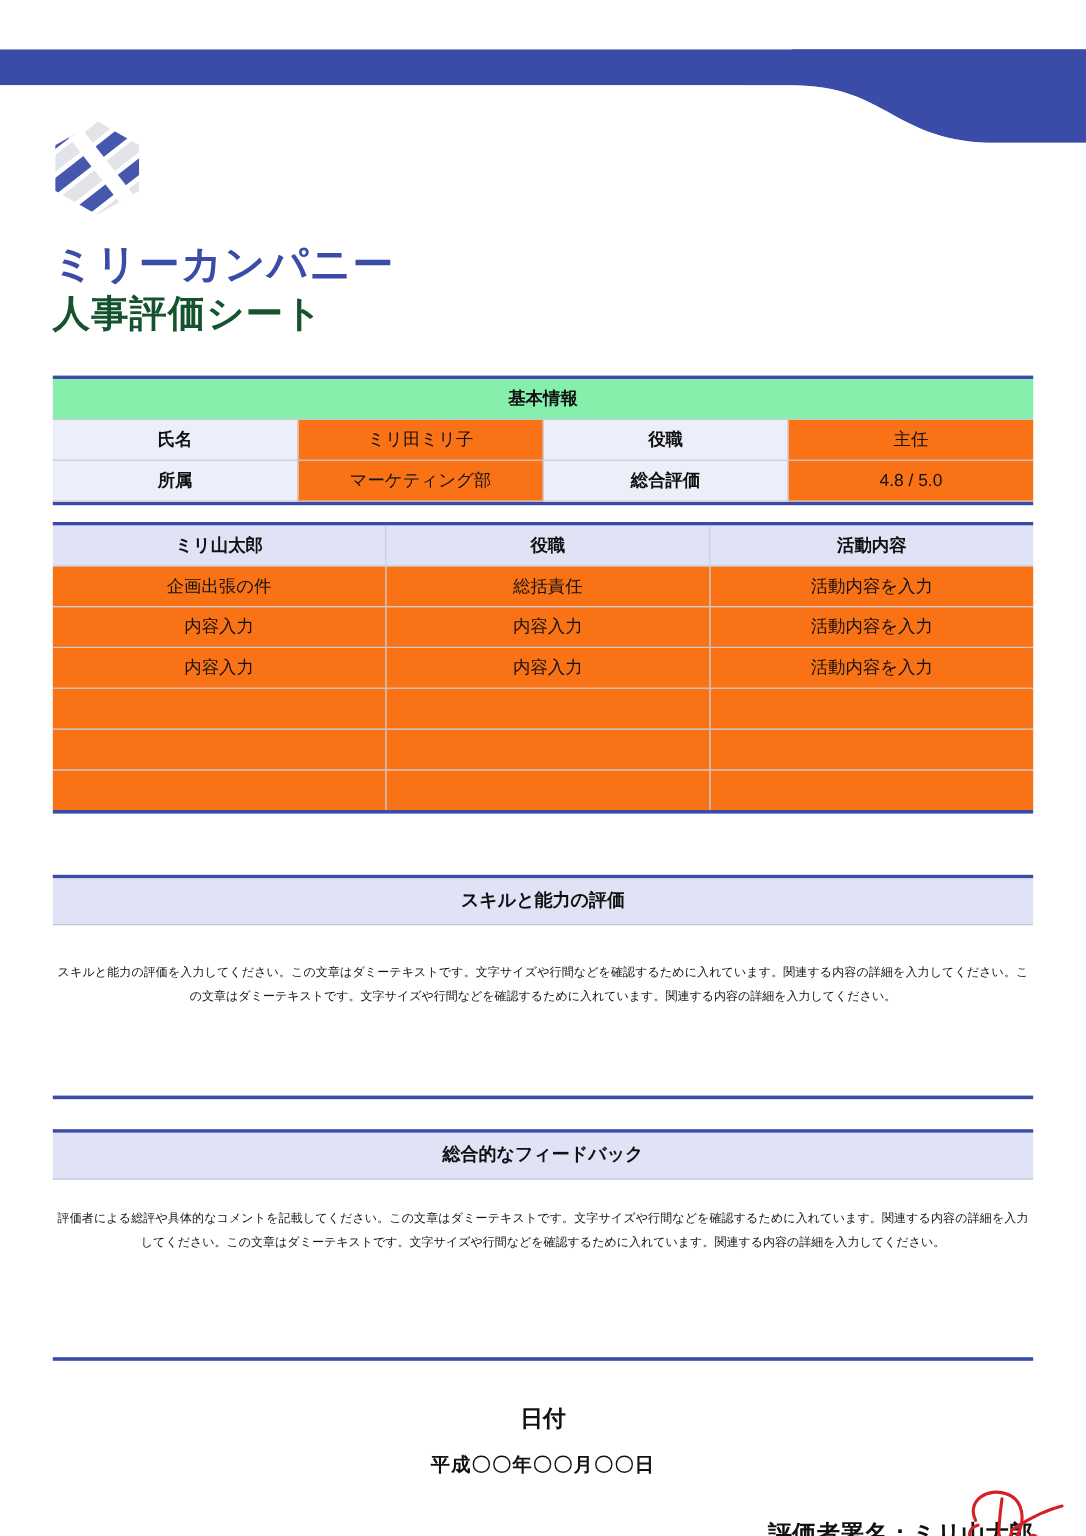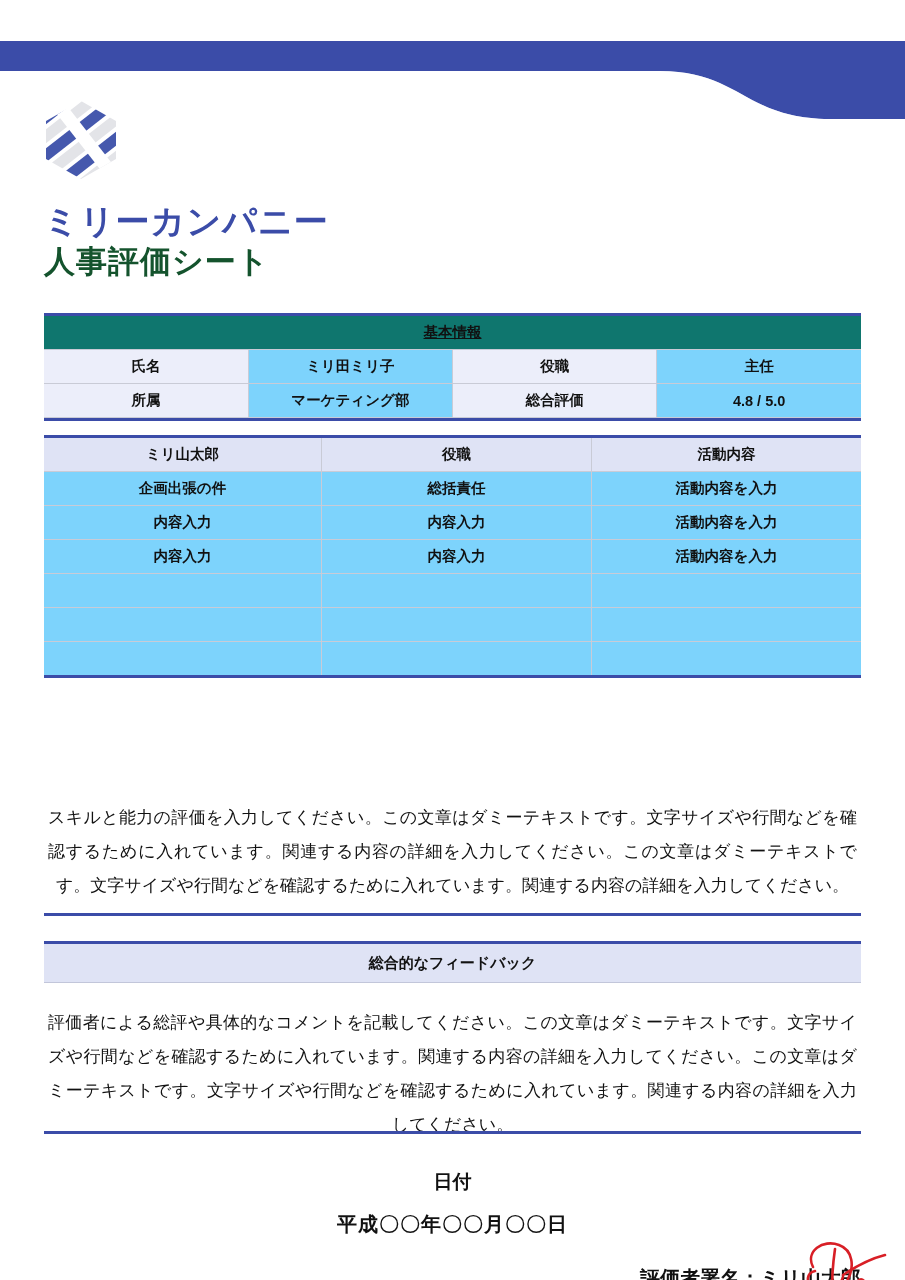--- a/index.html
+++ b/index.html
@@ -89,42 +89,41 @@
   table.sheet th,
   table.sheet td {
     font-size: 14.5px;
     padding: 0;
     height: 33px;
     text-align: center;
     vertical-align: middle;
     border-bottom: 1px solid #c9cbd6;
   }
   .band-title {
-    background: #0f766e;
+    background: #86efac;
     font-size: 15px;
     font-weight: bold;
     height: 36px;
     border-bottom: 1px solid #c2c6da;
     color: #111;
-    text-decoration: underline;
   }
   .col-head {
     background: #dfe3f5;
     font-weight: bold;
     font-size: 15px;
     height: 36px;
     border-bottom: 1px solid #b9bed6;
   }
   .label-cell {
     background: #eceefa;
     font-weight: bold;
   }
   .value-cell {
-    background: #7dd3fc;
-    font-weight: bold;
+    background: #f97316;
+    font-weight: normal;
   }
   .vline {
     border-left: 1px solid #c9cbd6;
   }
   .blank-row td {
     height: 33px;
   }
 
   
   .section-band {
@@ -132,39 +131,39 @@
     text-align: center;
     font-size: 15px;
     font-weight: bold;
     height: 38px;
     line-height: 38px;
     border-bottom: 1px solid #c2c6da;
   }
 
   
   .body-text {
-    font-size: 17px;
+    font-size: 10px;
     line-height: 2.0;
     text-align: justify;
     text-align-last: center;
     color: #111;
     margin: 0;
     padding: 0 4px;
   }
 
   
   .date-title {
     text-align: center;
     font-size: 19px;
     font-weight: bold;
     margin: 0;
   }
   .date-value {
     text-align: center;
-    font-size: 20px;
+    font-size: 16px;
     font-weight: bold;
     margin: 16px 0 0 0;
     letter-spacing: 1px;
   }
   .sig-row {
     position: absolute;
     right: 0;
     top: 96px;
     font-size: 20px;
     font-weight: bold;
@@ -280,20 +279,23 @@
         </tr>
         <tr class="blank-row">
           <td class="value-cell" style="border-bottom:none"></td>
           <td class="value-cell vline" style="border-bottom:none"></td>
           <td class="value-cell vline" style="border-bottom:none"></td>
         </tr>
       </tbody>
     </table>
   </div>
 
+  <div class="block rule-top" style="top:688px;">
+    <div class="section-band">スキルと能力の評価</div>
+  </div>
   <div class="block" style="top:760px;">
     <p class="body-text">スキルと能力の評価を入力してください。この文章はダミーテキストです。文字サイズや行間などを確認するために入れています。関連する内容の詳細を入力してください。この文章はダミーテキストです。文字サイズや行間などを確認するために入れています。関連する内容の詳細を入力してください。</p>
   </div>
   <div class="block rule-bottom" style="top:872px; height:0;"></div>
 
   <div class="block" style="top:965px;">
     <p class="body-text">評価者による総評や具体的なコメントを記載してください。この文章はダミーテキストです。文字サイズや行間などを確認するために入れています。関連する内容の詳細を入力してください。この文章はダミーテキストです。文字サイズや行間などを確認するために入れています。関連する内容の詳細を入力してください。</p>
   </div>
   <div class="block rule-top" style="top:900px;">
     <div class="section-band">総合的なフィードバック</div>

